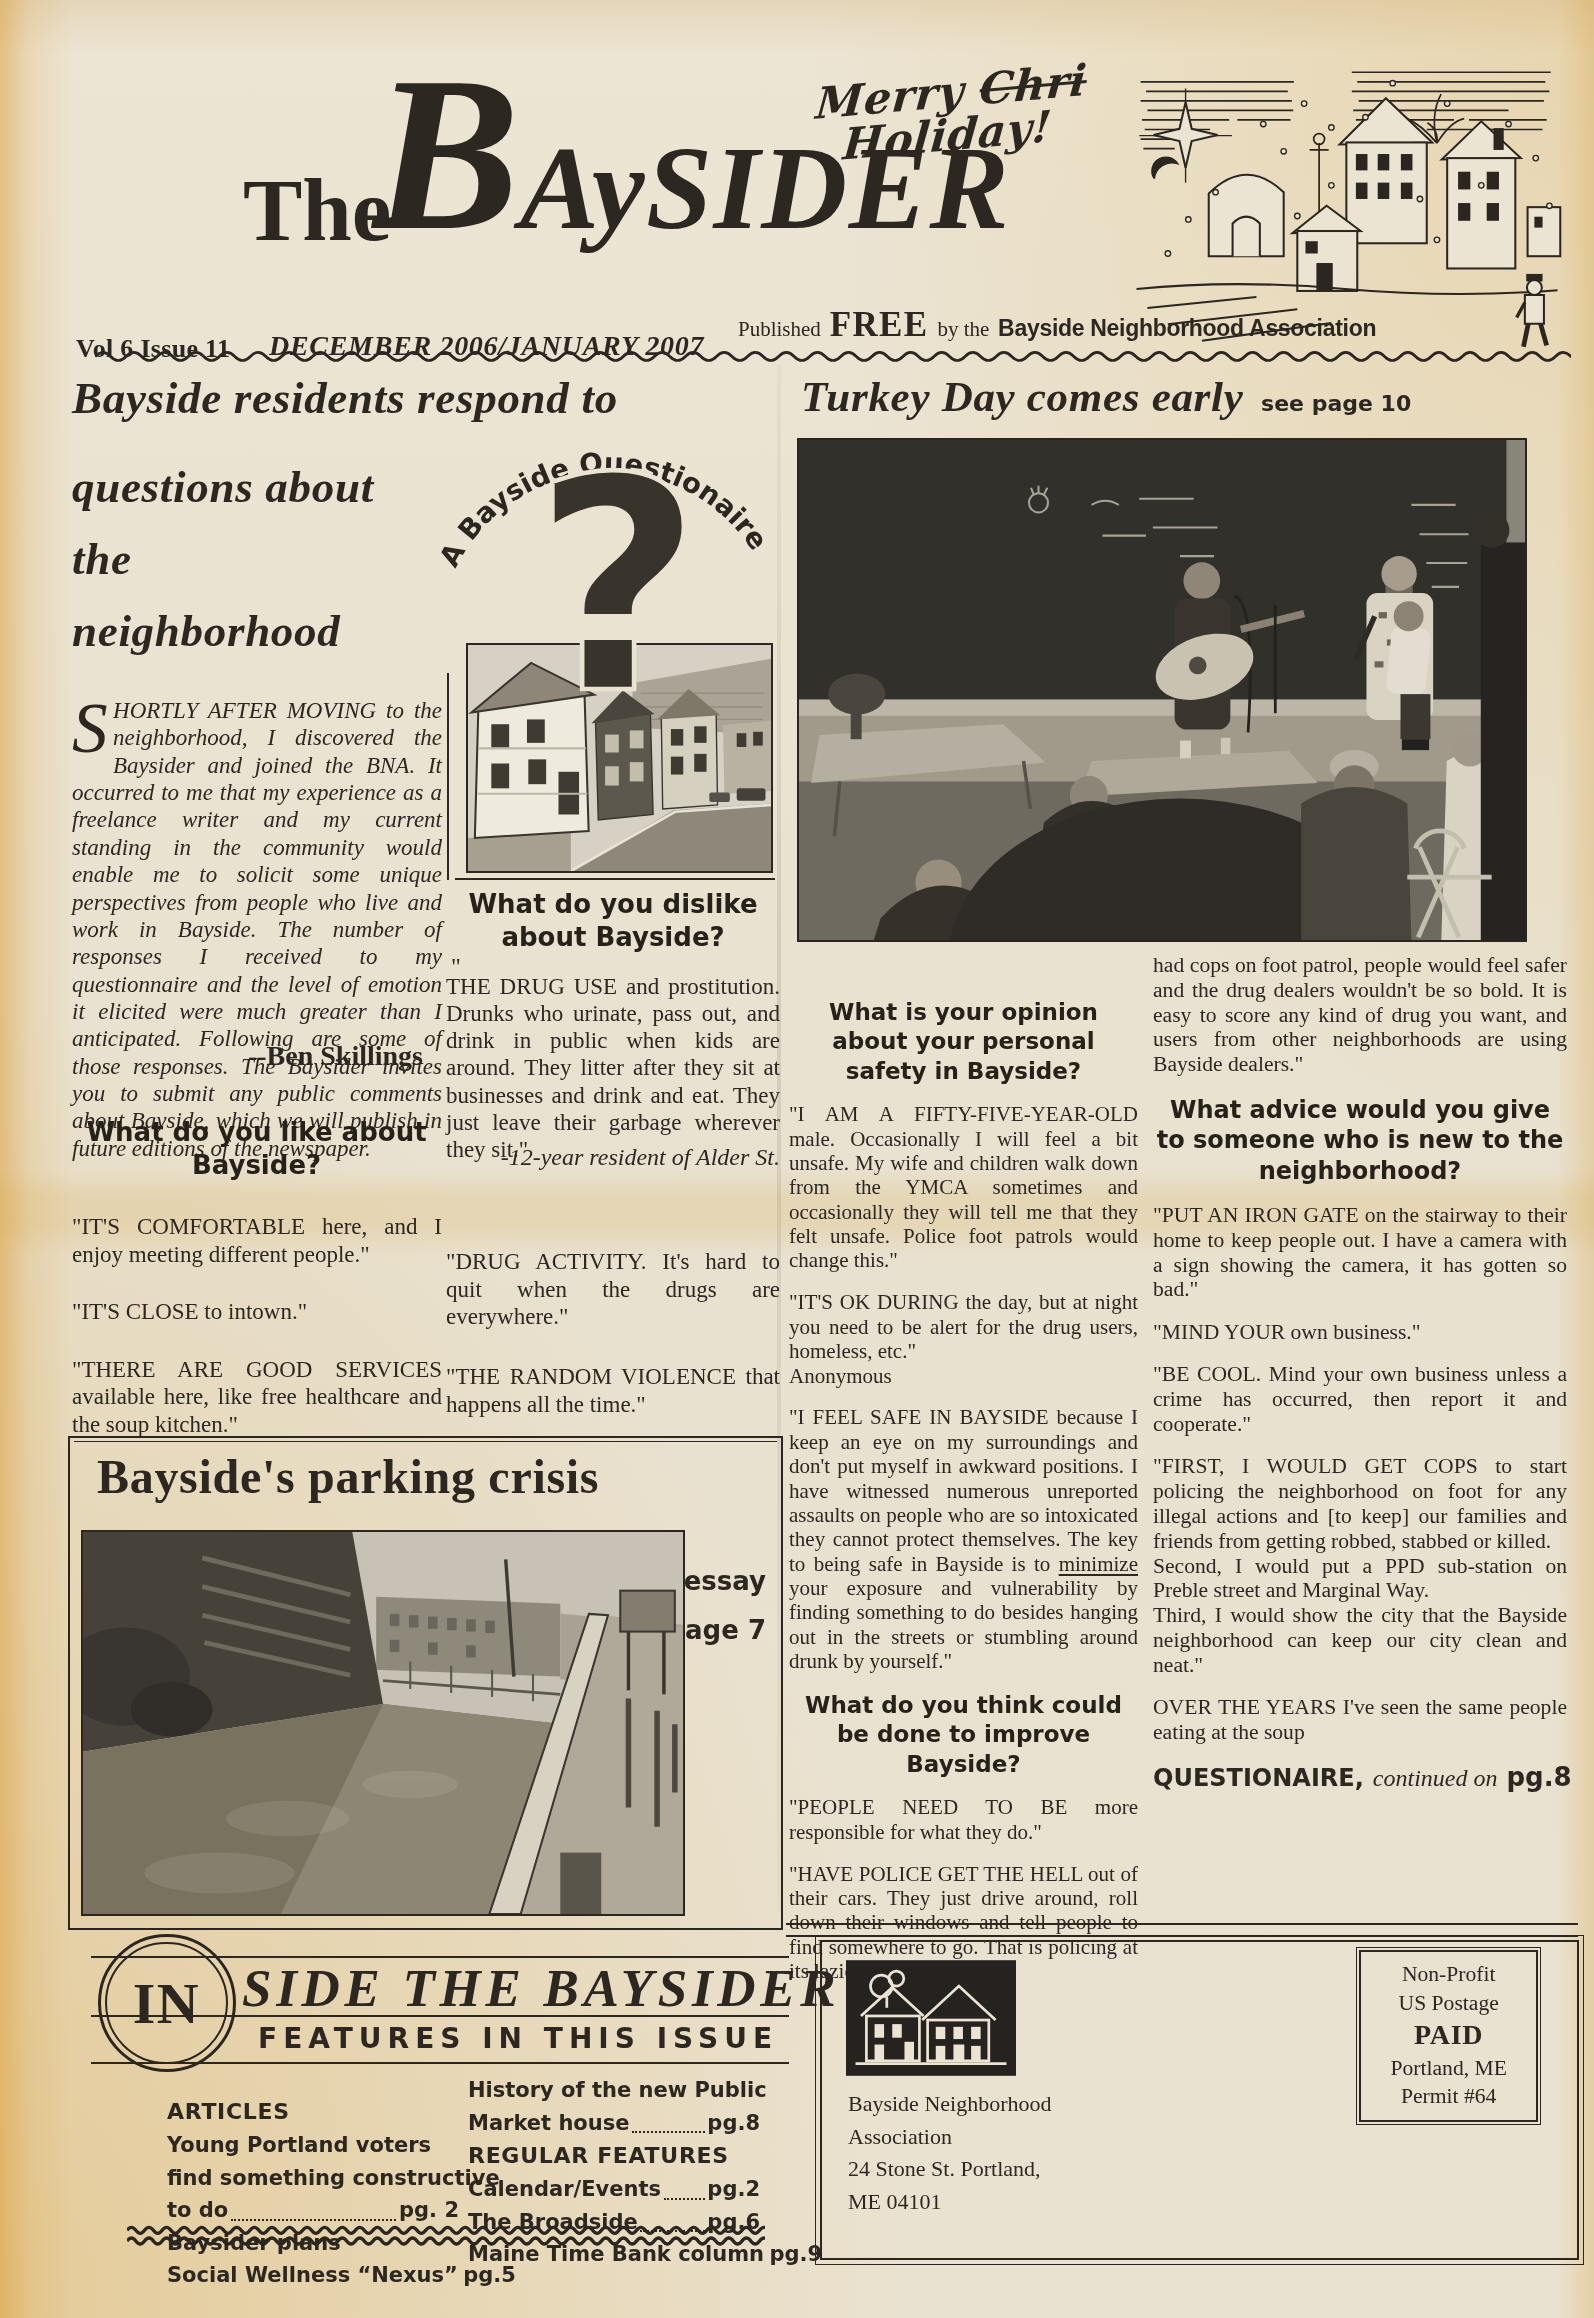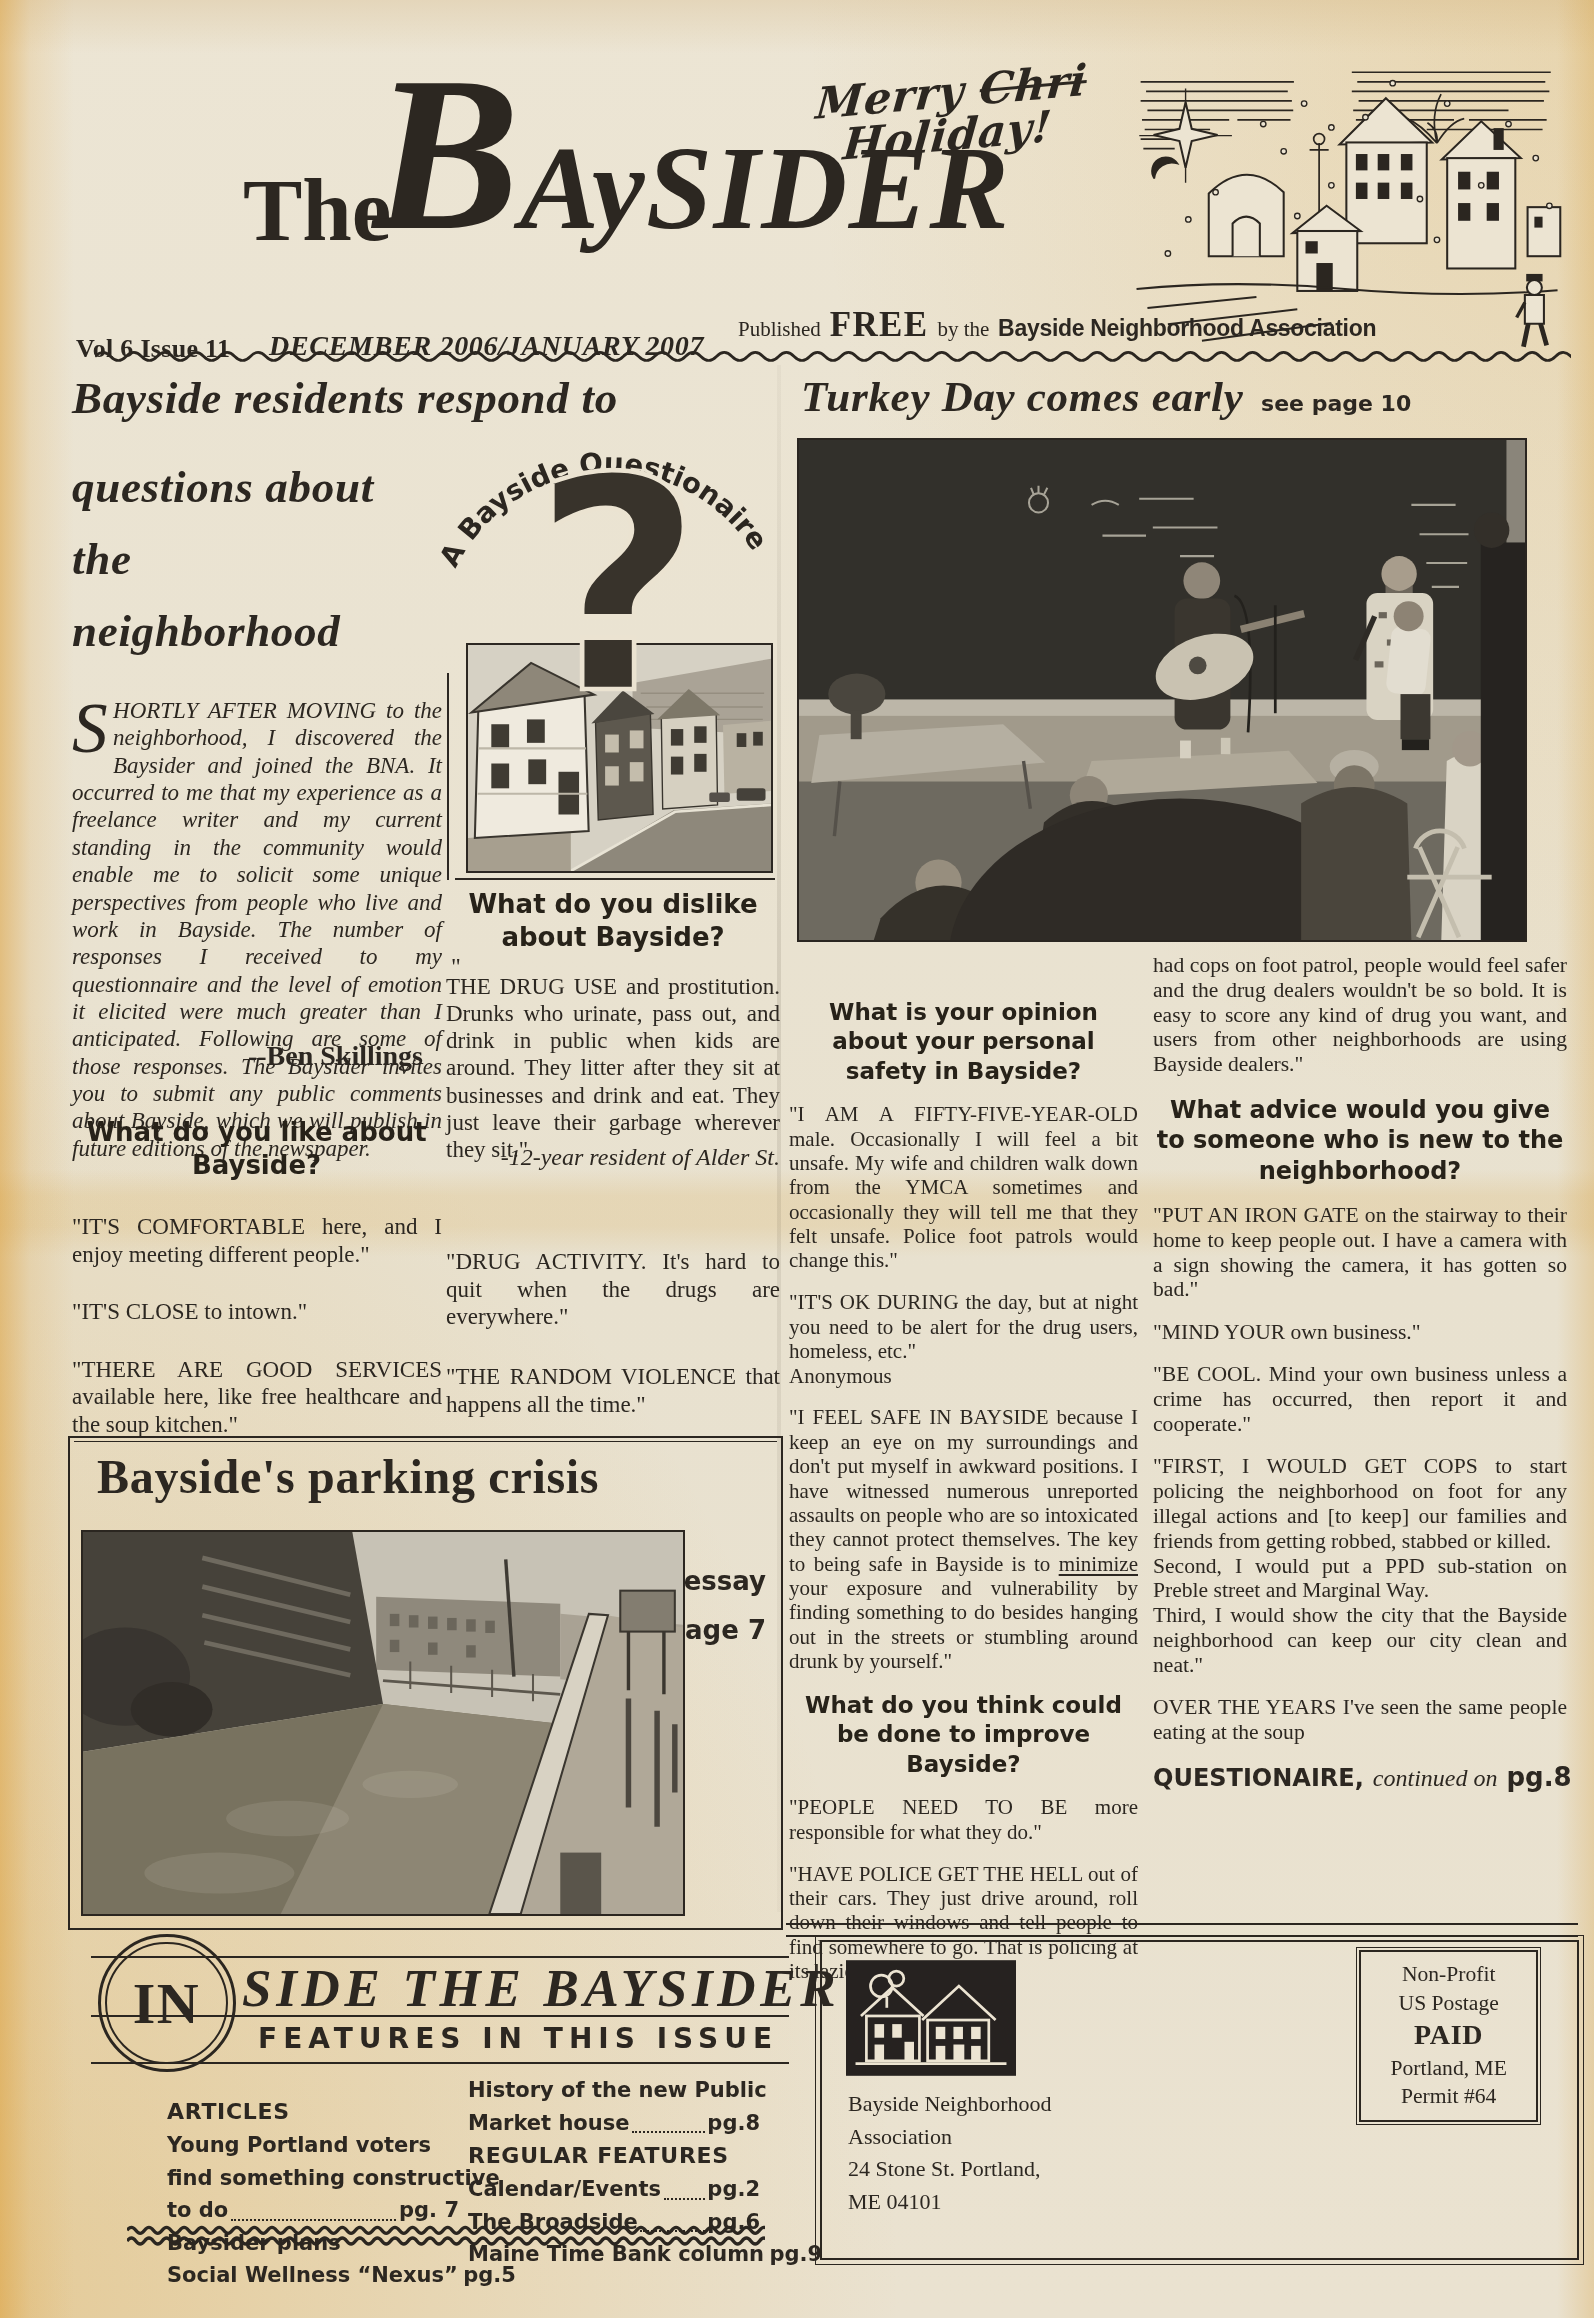--- a/index.html
+++ b/index.html
@@ -491,21 +491,21 @@
         </div>
       <div class="feat-row">
           <span class="feat-text">Young Portland voters</span>
         </div>
       <div class="feat-row">
           <span class="feat-text">find something constructive</span>
         </div>
       <div class="feat-row">
         <span class="feat-text">to do</span>
         <span class="feat-leader"></span>
-        <span class="feat-page">pg. 7</span>
+        <span class="feat-page">pg. 2</span>
       </div>
       <div class="feat-row">
           <span class="feat-text">Baysider plans</span>
         </div>
       <div class="feat-row">
         <span class="feat-text">Social Wellness “Nexus”</span>
         <span class="feat-leader"></span>
         <span class="feat-page">pg.5</span>
       </div>
     </div>

